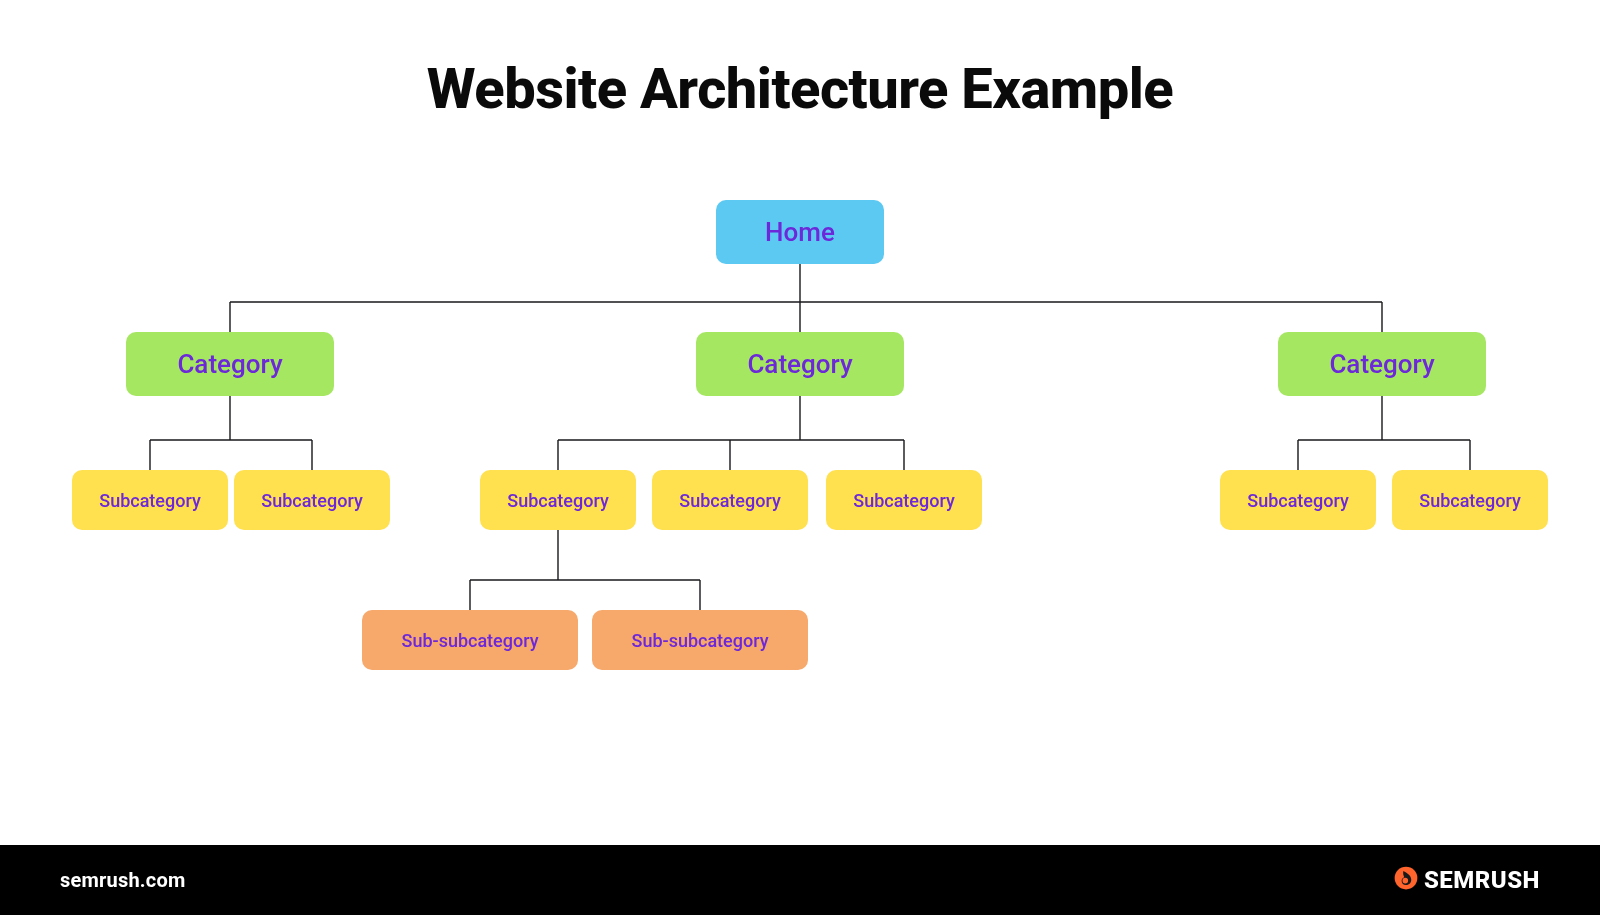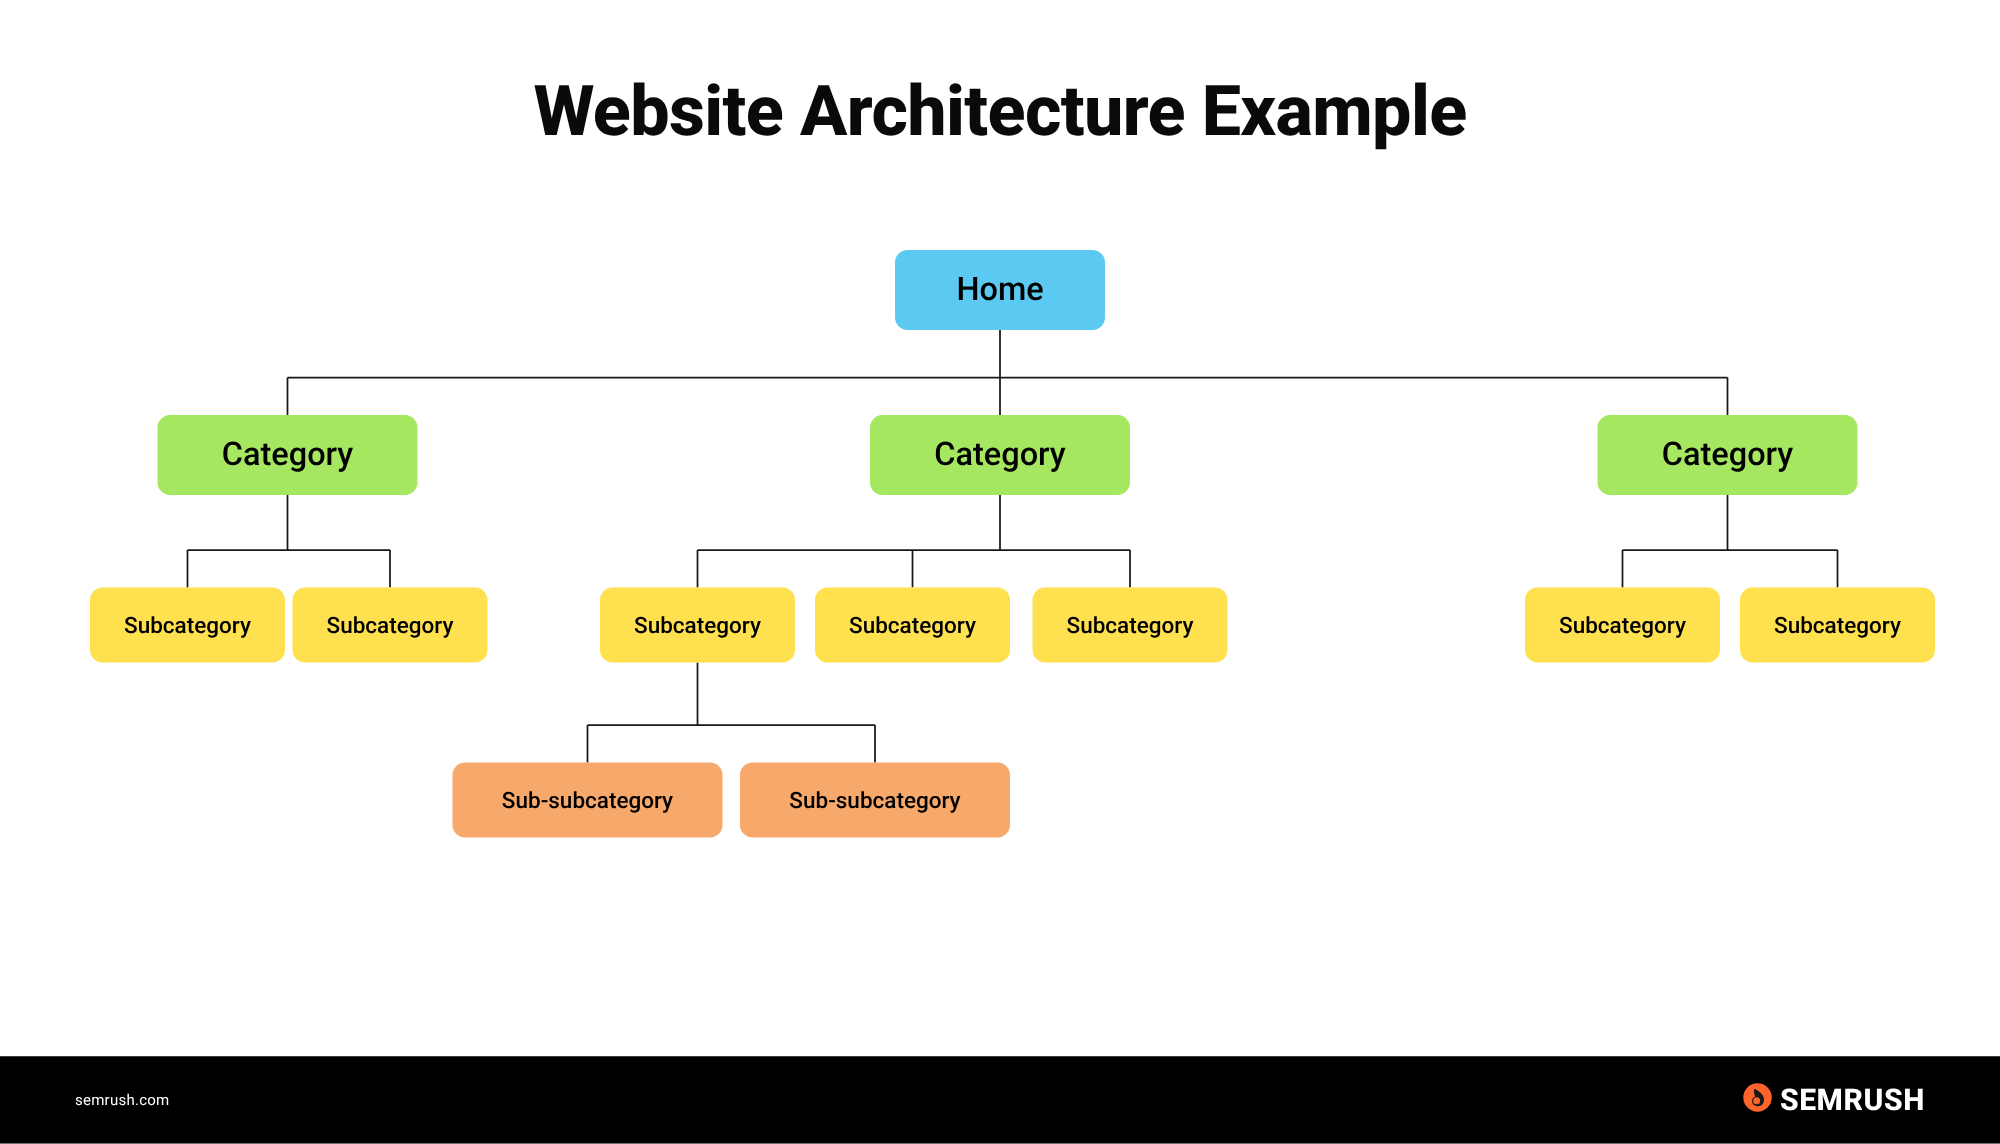--- a/index.html
+++ b/index.html
@@ -31,21 +31,21 @@
   }
 
   .node {
     position: absolute;
     display: flex;
     align-items: center;
     justify-content: center;
     border-radius: 10px;
     height: 64px;
     font-size: 26px;
-    color: #000000;
+    color: #6d28d9;
     font-weight: 500;
     box-sizing: border-box;
   }
   .node.small { height: 60px; font-size: 18px; }
 
   .connectors {
     position: absolute;
     top: 0; left: 0;
     width: 1600px; height: 915px;
     pointer-events: none;
@@ -67,22 +67,22 @@
     height: 70px;
     background: #000000;
     color: #ffffff;
     display: flex;
     align-items: center;
     justify-content: space-between;
     padding: 0 60px;
     box-sizing: border-box;
   }
   .footer-url {
-    font-size: 12px;
-    font-weight: 400;
+    font-size: 20px;
+    font-weight: 700;
     letter-spacing: 0.2px;
   }
   .brand {
     display: flex;
     align-items: center;
     gap: 4px;
   }
   .brand-name {
     font-size: 24px;
     font-weight: 800;

